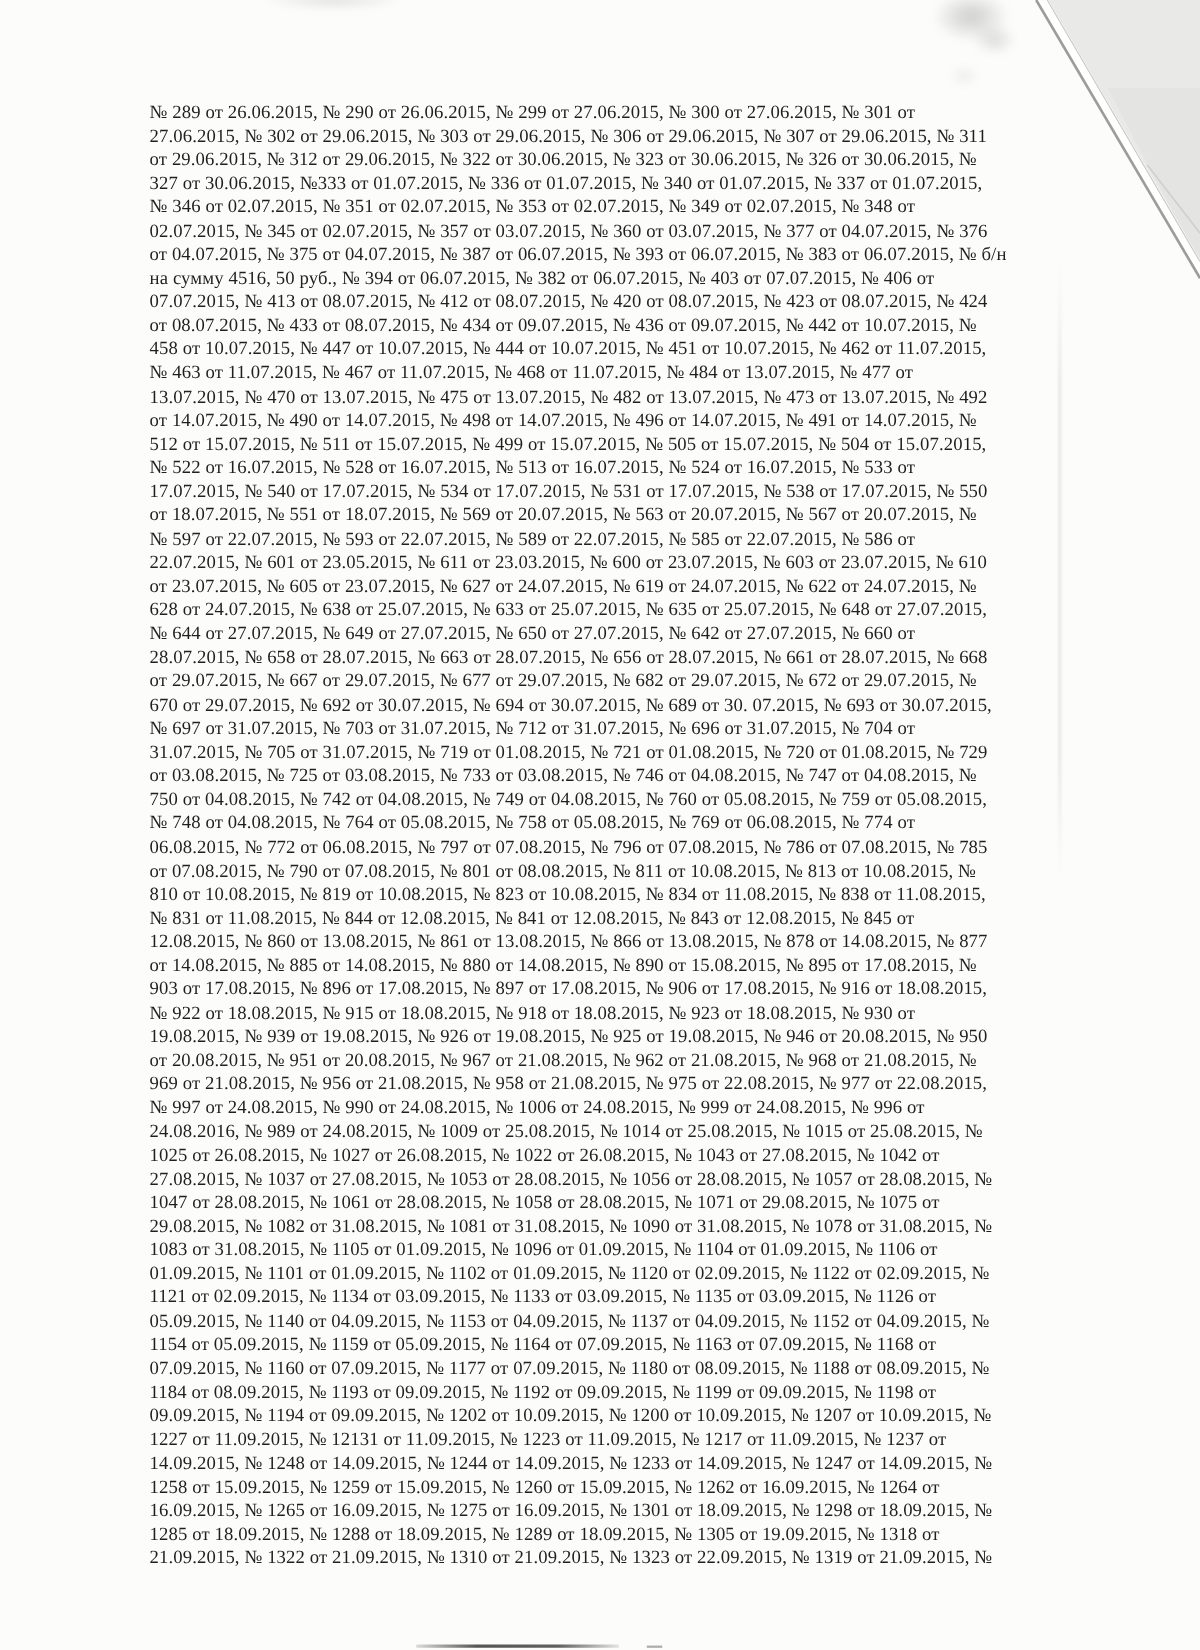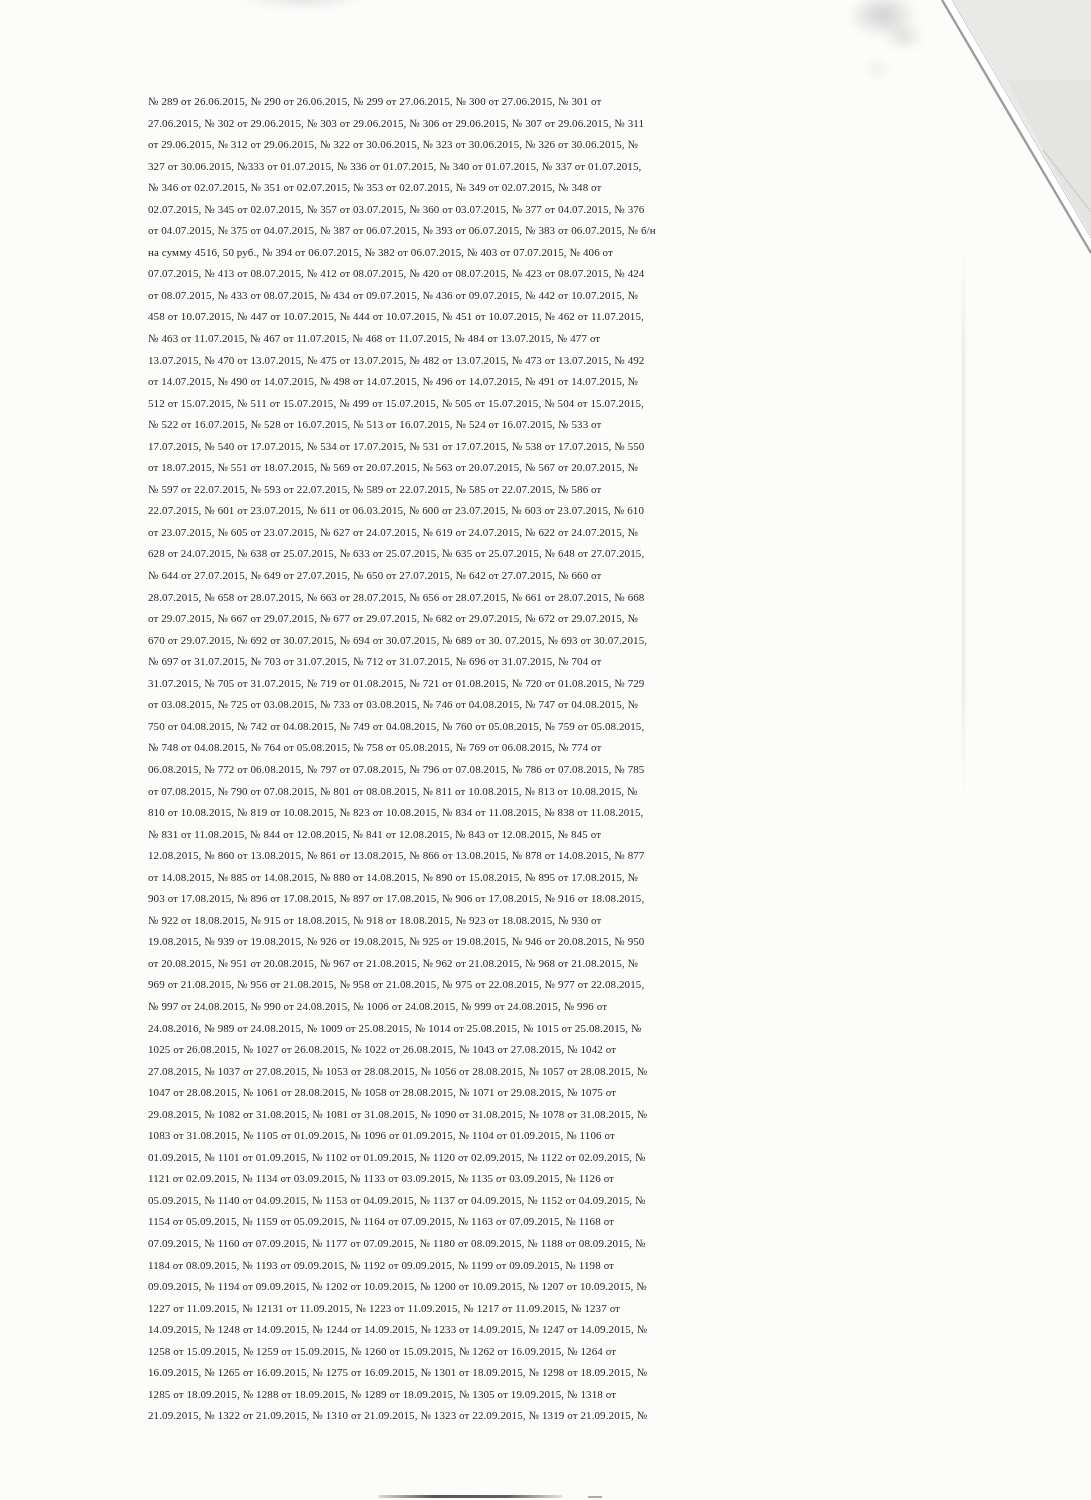--- a/index.html
+++ b/index.html
@@ -10,25 +10,25 @@
   .page {
     position: relative;
     width: 1091px;
     height: 1500px;
     background: var(--paper, #fcfcfb);
     overflow: hidden;
     font-family: "Liberation Serif", "DejaVu Serif", serif;
   }
   .text-block {
     position: absolute;
-    left: 148px;
+    left: 136px;
     top: 91px;
     width: 817px;
     color: var(--ink, #1f1f1f);
-    font-size: 11px;
+    font-size: 17px;
     letter-spacing: 0.1px;
   }
   .text-line {
     height: 21.55px;
     line-height: 21.55px;
     white-space: nowrap;
     text-align: justify;
     text-align-last: justify;
     overflow: visible;
   }
@@ -120,21 +120,21 @@
       <div class="text-line">от 08.07.2015, № 433 от 08.07.2015, № 434 от 09.07.2015, № 436 от 09.07.2015, № 442 от 10.07.2015, №</div>
       <div class="text-line">458 от 10.07.2015, № 447 от 10.07.2015, № 444 от 10.07.2015, № 451 от 10.07.2015, № 462 от 11.07.2015,</div>
       <div class="text-line">№ 463 от 11.07.2015, № 467 от 11.07.2015, № 468 от 11.07.2015, № 484 от 13.07.2015, № 477 от</div>
       <div class="text-line">13.07.2015, № 470 от 13.07.2015, № 475 от 13.07.2015, № 482 от 13.07.2015, № 473 от 13.07.2015, № 492</div>
       <div class="text-line">от 14.07.2015, № 490 от 14.07.2015, № 498 от 14.07.2015, № 496 от 14.07.2015, № 491 от 14.07.2015, №</div>
       <div class="text-line">512 от 15.07.2015, № 511 от 15.07.2015, № 499 от 15.07.2015, № 505 от 15.07.2015, № 504 от 15.07.2015,</div>
       <div class="text-line">№ 522 от 16.07.2015, № 528 от 16.07.2015, № 513 от 16.07.2015, № 524 от 16.07.2015, № 533 от</div>
       <div class="text-line">17.07.2015, № 540 от 17.07.2015, № 534 от 17.07.2015, № 531 от 17.07.2015, № 538 от 17.07.2015, № 550</div>
       <div class="text-line">от 18.07.2015, № 551 от 18.07.2015, № 569 от 20.07.2015, № 563 от 20.07.2015, № 567 от 20.07.2015, №</div>
       <div class="text-line">№ 597 от 22.07.2015, № 593 от 22.07.2015, № 589 от 22.07.2015, № 585 от 22.07.2015, № 586 от</div>
-      <div class="text-line">22.07.2015, № 601 от 23.07.2015, № 611 от 06.03.2015, № 600 от 23.07.2015, № 603 от 23.07.2015, № 610</div>
+      <div class="text-line">22.07.2015, № 601 от 23.05.2015, № 611 от 23.03.2015, № 600 от 23.07.2015, № 603 от 23.07.2015, № 610</div>
       <div class="text-line">от 23.07.2015, № 605 от 23.07.2015, № 627 от 24.07.2015, № 619 от 24.07.2015, № 622 от 24.07.2015, №</div>
       <div class="text-line">628 от 24.07.2015, № 638 от 25.07.2015, № 633 от 25.07.2015, № 635 от 25.07.2015, № 648 от 27.07.2015,</div>
       <div class="text-line">№ 644 от 27.07.2015, № 649 от 27.07.2015, № 650 от 27.07.2015, № 642 от 27.07.2015, № 660 от</div>
       <div class="text-line">28.07.2015, № 658 от 28.07.2015, № 663 от 28.07.2015, № 656 от 28.07.2015, № 661 от 28.07.2015, № 668</div>
       <div class="text-line">от 29.07.2015, № 667 от 29.07.2015, № 677 от 29.07.2015, № 682 от 29.07.2015, № 672 от 29.07.2015, №</div>
       <div class="text-line">670 от 29.07.2015, № 692 от 30.07.2015, № 694 от 30.07.2015, № 689 от 30. 07.2015, № 693 от 30.07.2015,</div>
       <div class="text-line">№ 697 от 31.07.2015, № 703 от 31.07.2015, № 712 от 31.07.2015, № 696 от 31.07.2015, № 704 от</div>
       <div class="text-line">31.07.2015, № 705 от 31.07.2015, № 719 от 01.08.2015, № 721 от 01.08.2015, № 720 от 01.08.2015, № 729</div>
       <div class="text-line">от 03.08.2015, № 725 от 03.08.2015, № 733 от 03.08.2015, № 746 от 04.08.2015, № 747 от 04.08.2015, №</div>
       <div class="text-line">750 от 04.08.2015, № 742 от 04.08.2015, № 749 от 04.08.2015, № 760 от 05.08.2015, № 759 от 05.08.2015,</div>

